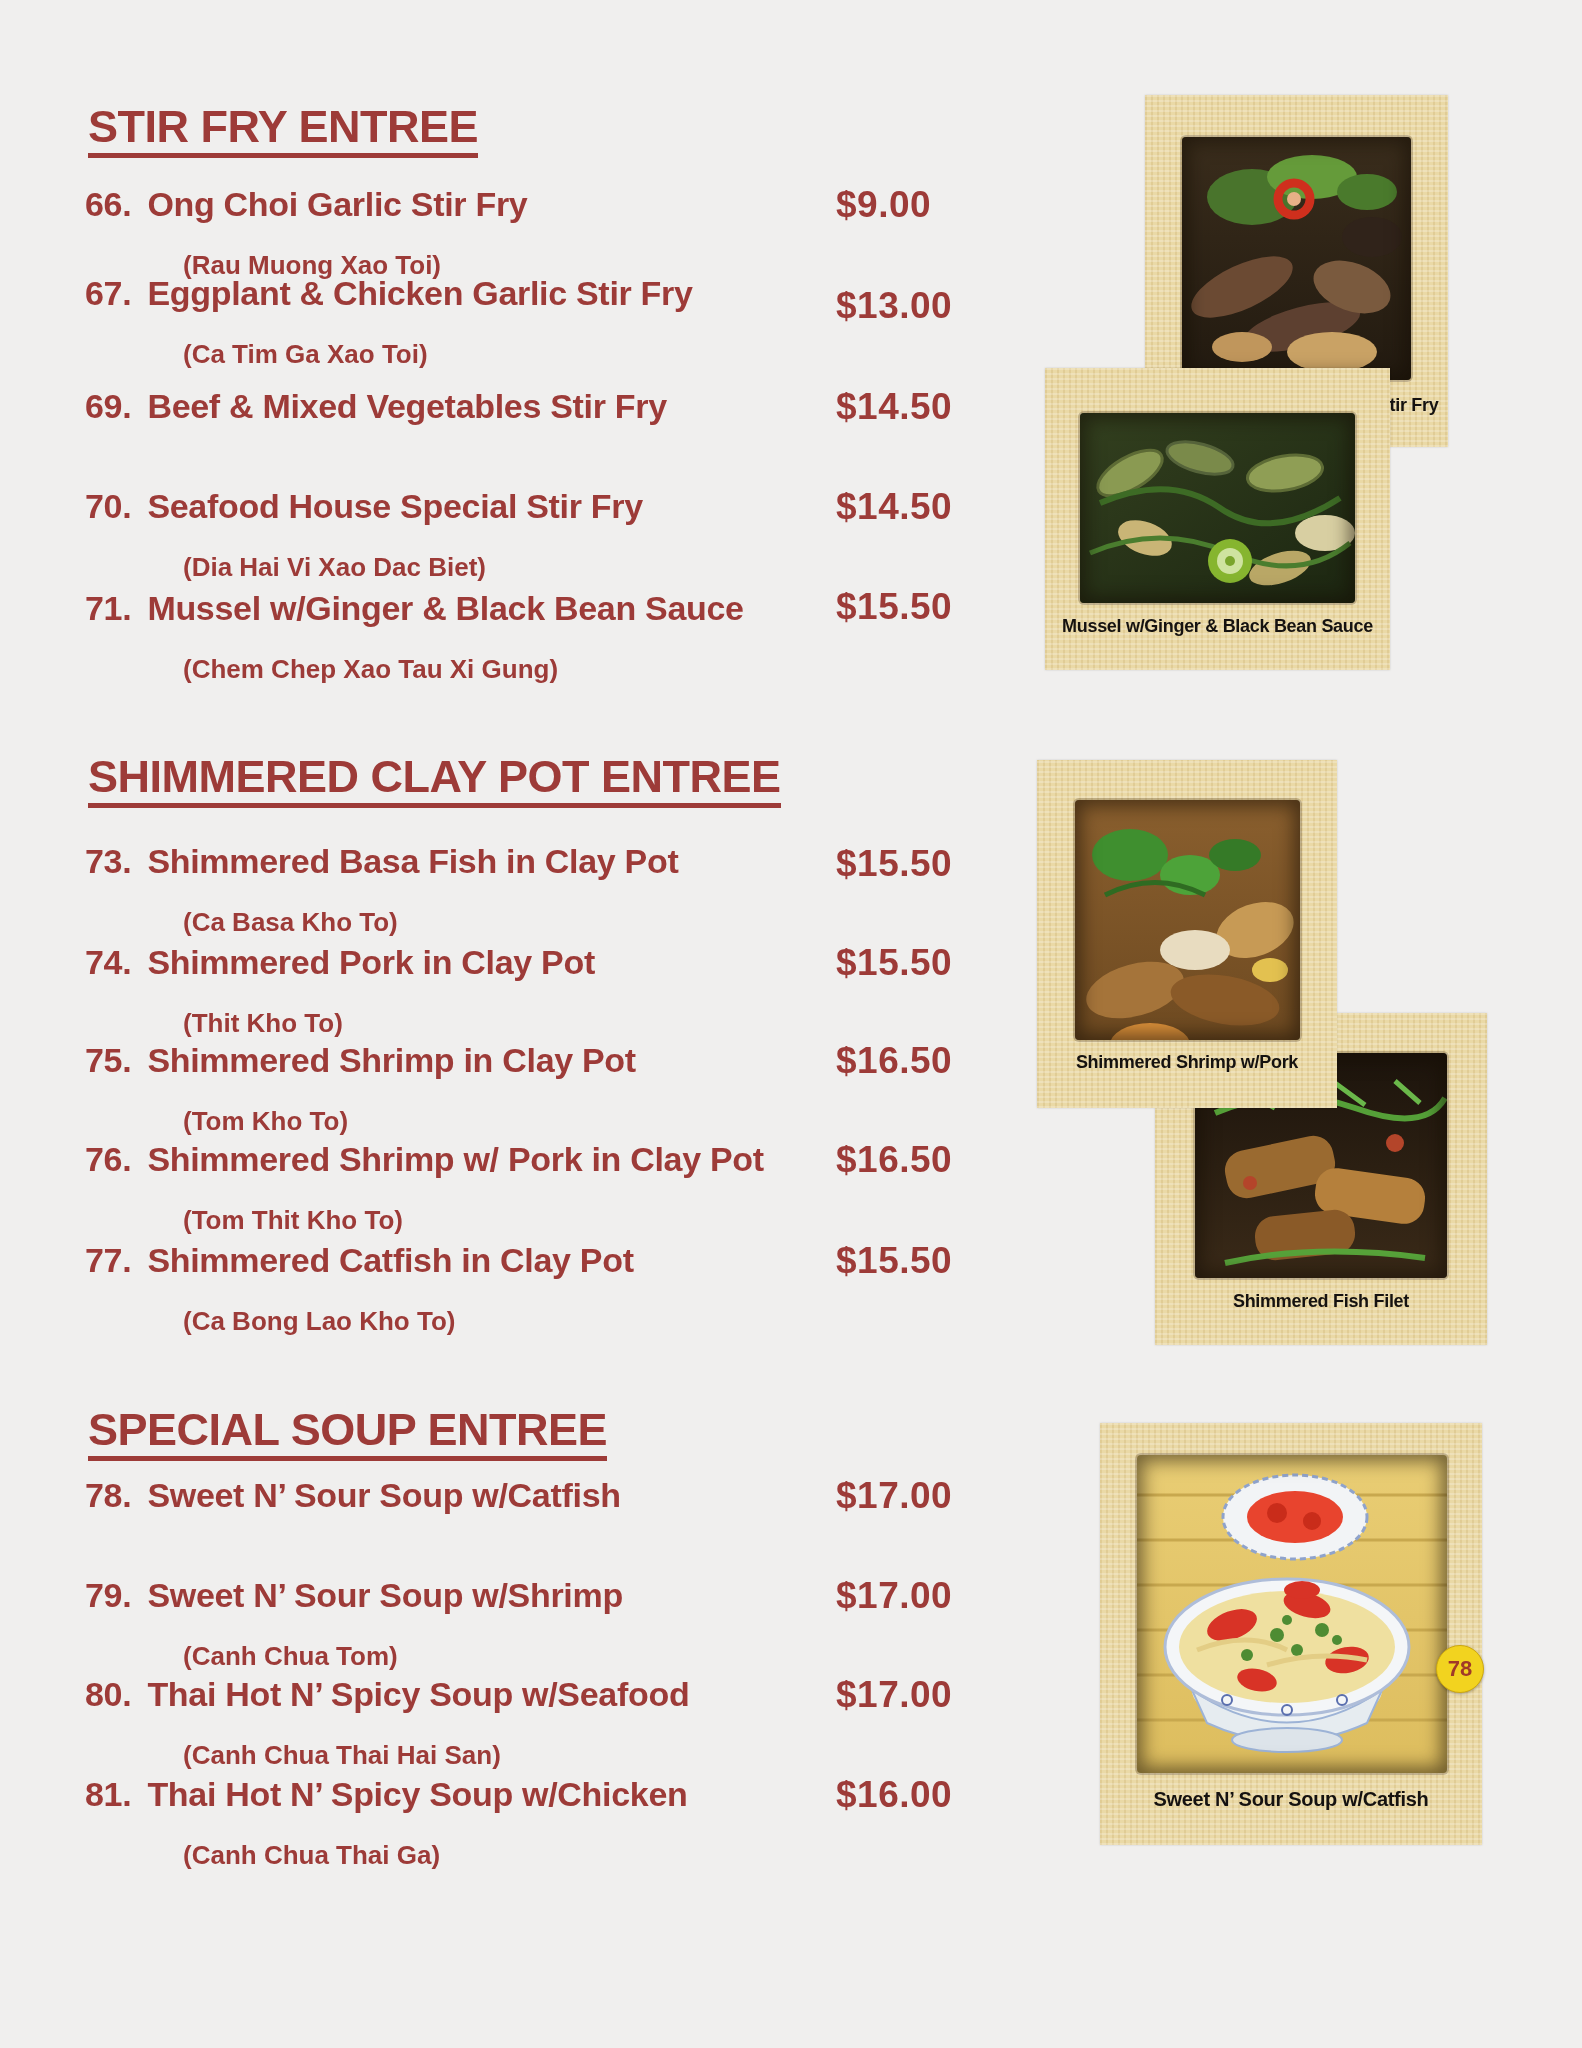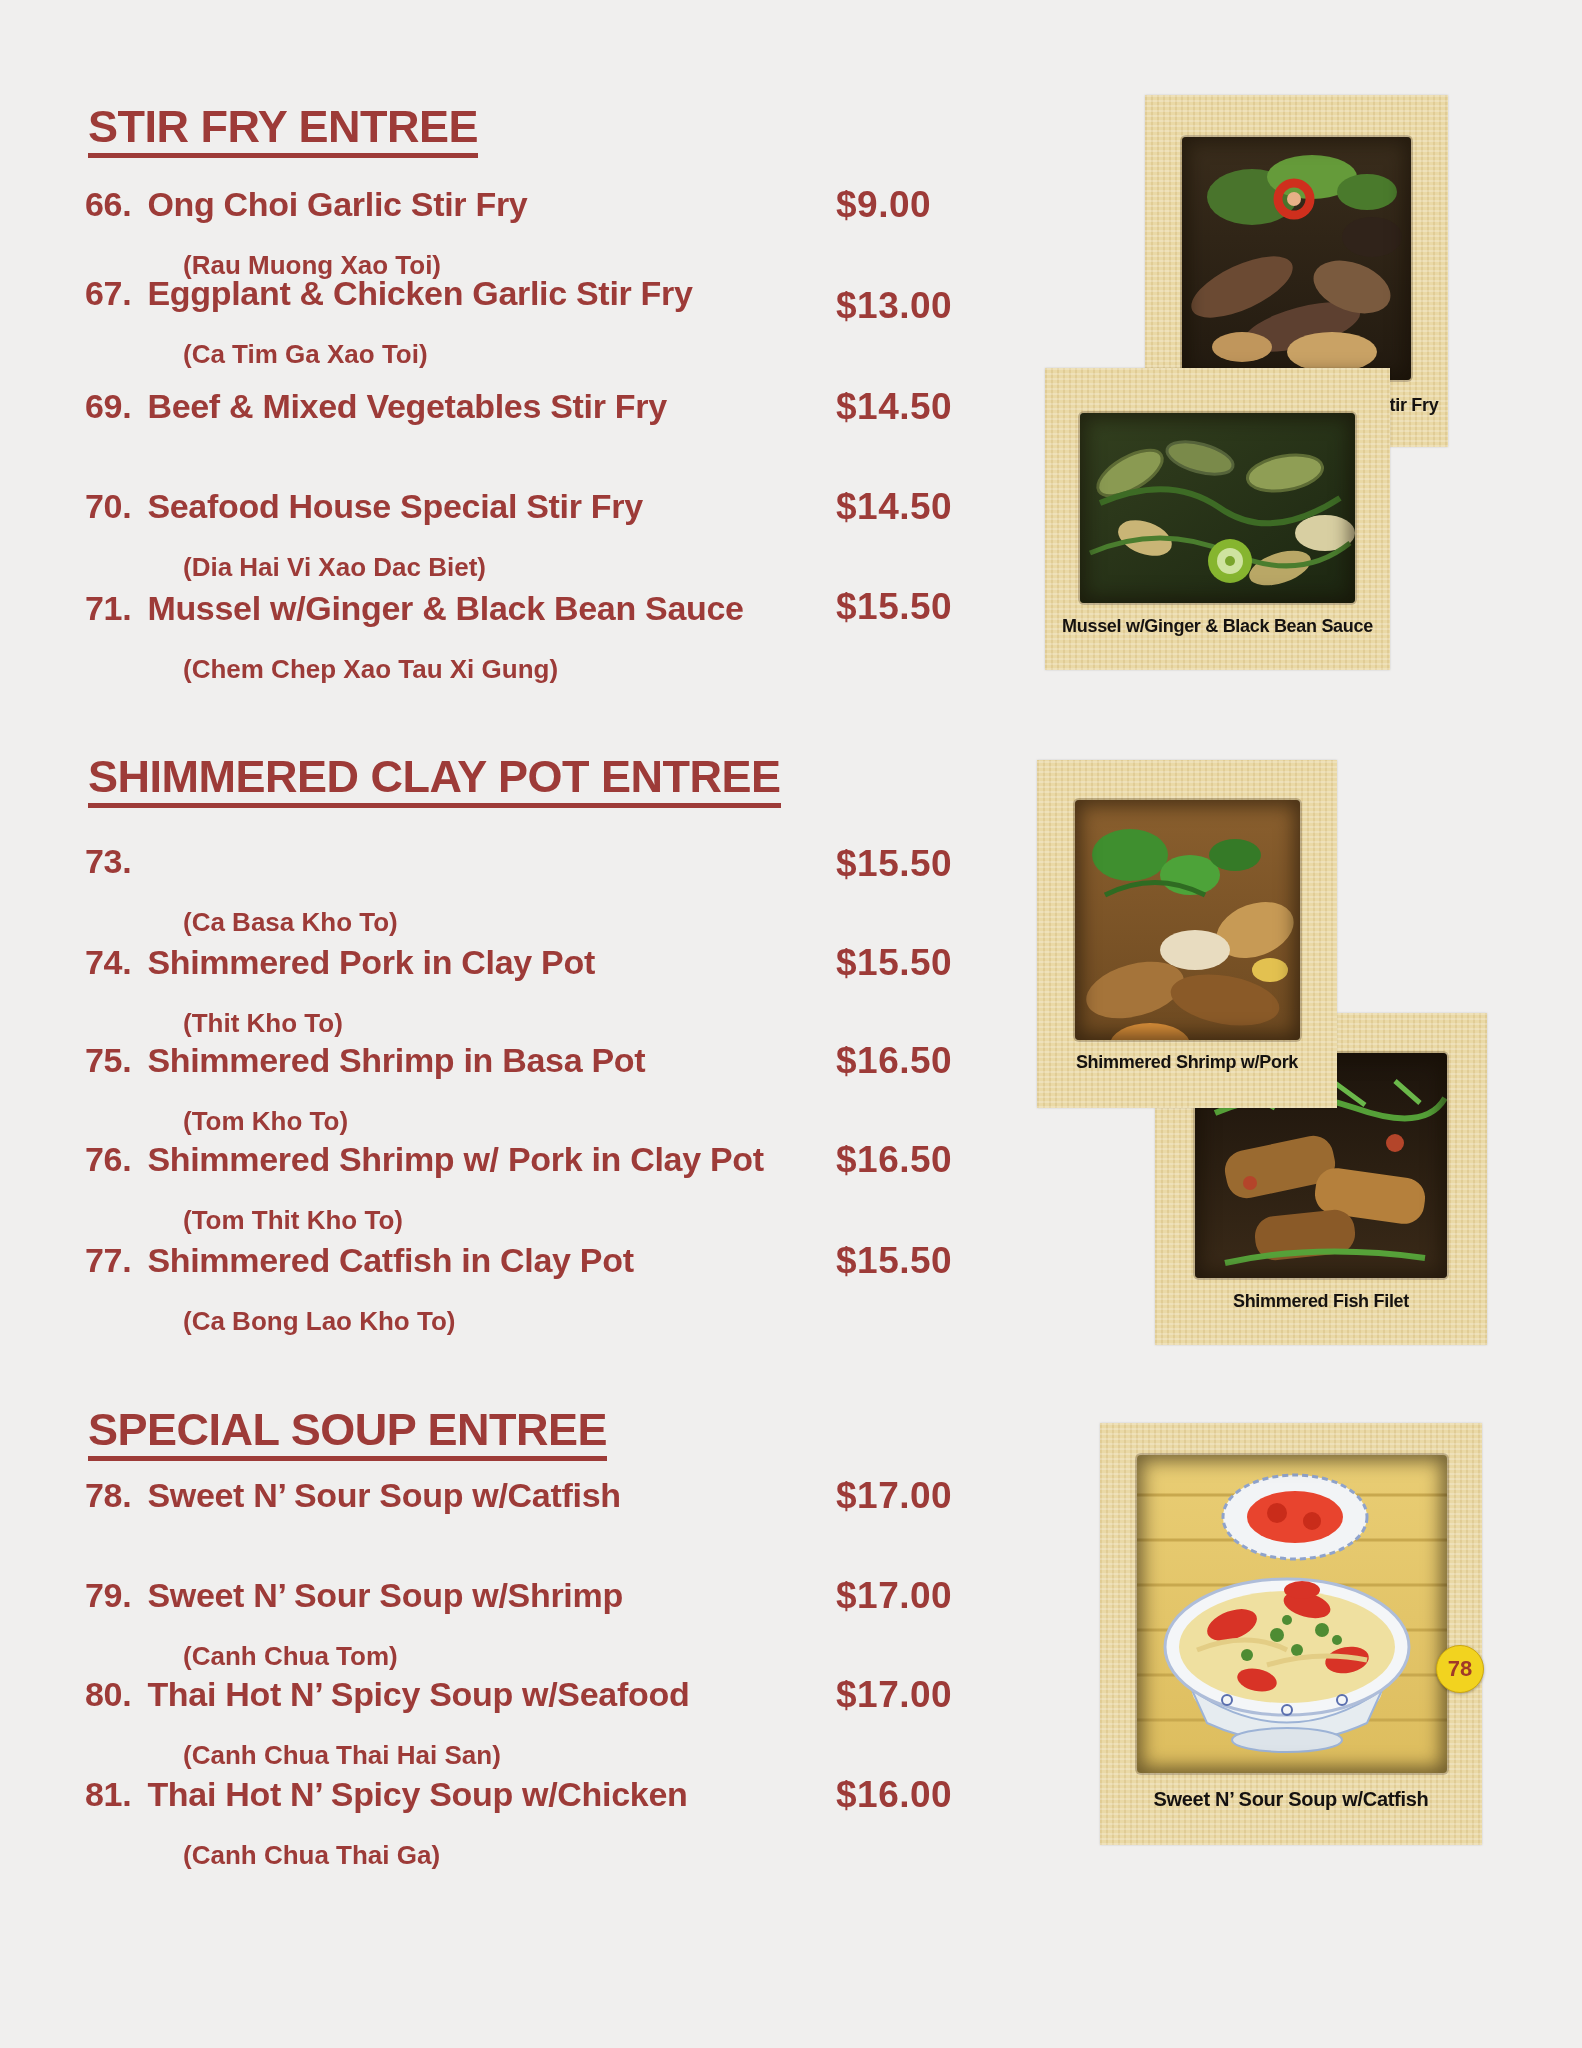--- a/index.html
+++ b/index.html
@@ -96,38 +96,39 @@
       </div>
     <div class="viet">(Chem Chep Xao Tau Xi Gung)</div>
   </div>
   <div class="price" style="top:588px">$15.50</div>
 
   <h2 class="sec-title" style="top:753px">SHIMMERED CLAY POT ENTREE</h2>
 
   <div class="item" style="top:843px">
     <div class="nameline">
         <span>73.</span>
+        <span>Shimmered Basa Fish in Clay Pot</span>
       </div>
     <div class="viet">(Ca Basa Kho To)</div>
   </div>
   <div class="price" style="top:845px">$15.50</div>
 
   <div class="item" style="top:944px">
     <div class="nameline">
         <span>74.</span>
         <span>Shimmered Pork in Clay Pot</span>
       </div>
     <div class="viet">(Thit Kho To)</div>
   </div>
   <div class="price" style="top:944px">$15.50</div>
 
   <div class="item" style="top:1042px">
     <div class="nameline">
         <span>75.</span>
-        <span>Shimmered Shrimp in Basa Pot</span>
+        <span>Shimmered Shrimp in Clay Pot</span>
       </div>
     <div class="viet">(Tom Kho To)</div>
   </div>
   <div class="price" style="top:1042px">$16.50</div>
 
   <div class="item" style="top:1141px">
     <div class="nameline">
         <span>76.</span>
         <span>Shimmered Shrimp w/ Pork in Clay Pot</span>
       </div>

